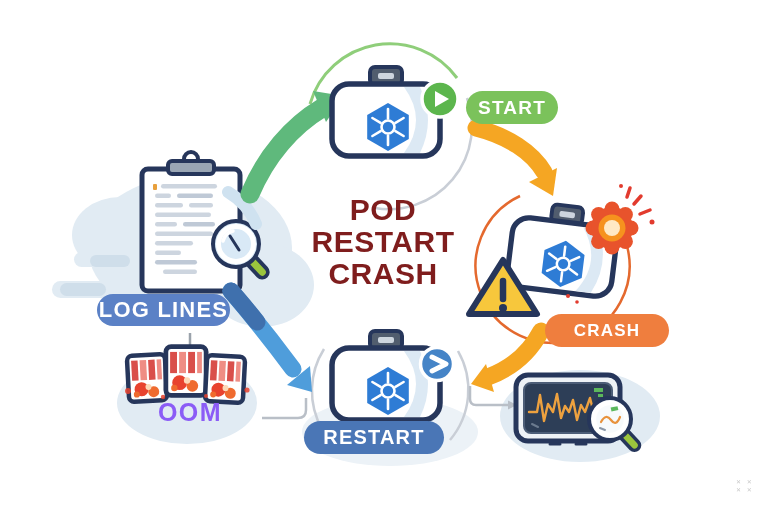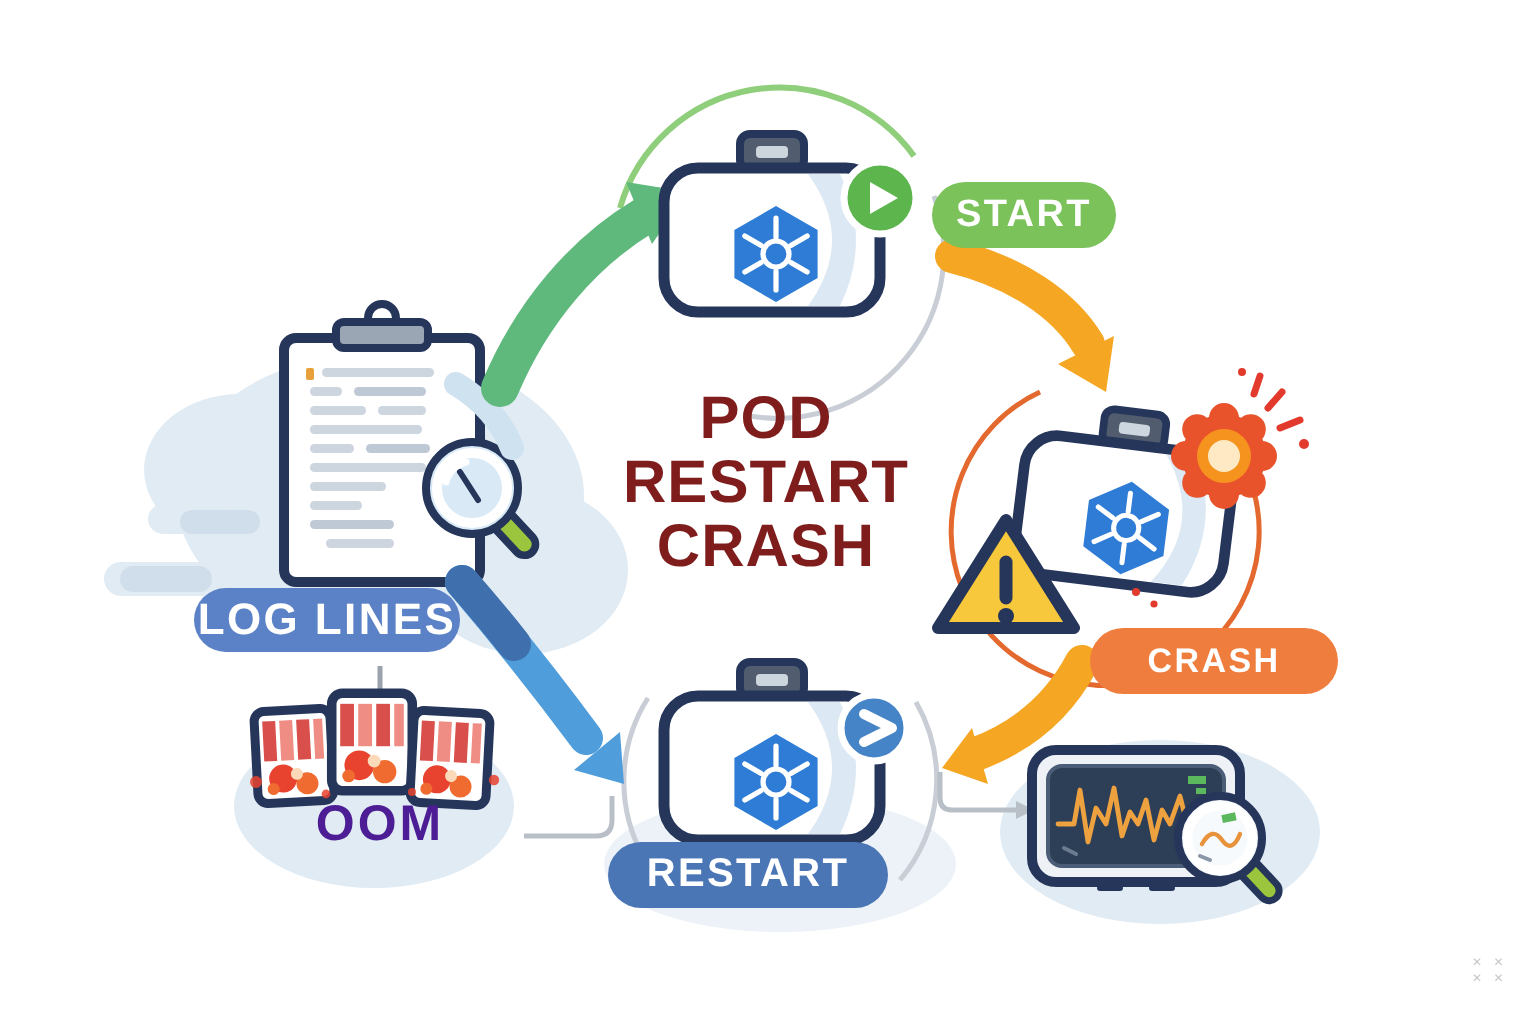--- a/index.html
+++ b/index.html
@@ -9,21 +9,21 @@
   .title{position:absolute;left:290px;top:194px;width:186px;text-align:center;
          color:#7f1d1d;font-weight:bold;font-size:30px;line-height:32px;letter-spacing:.5px;}
   .title span{display:block;}
   .badge{position:absolute;display:flex;align-items:center;justify-content:center;
          color:#ffffff;font-weight:bold;border-radius:999px;letter-spacing:1.2px;}
   .badge-start{left:466px;top:91px;width:92px;height:33px;font-size:19px;}
   .badge-crash{left:545px;top:314px;width:124px;height:33px;font-size:17px;}
   .badge-restart{left:304px;top:421px;width:140px;height:33px;font-size:20px;}
   .badge-loglines{left:97px;top:294px;width:133px;height:32px;font-size:22px;}
   .oom{position:absolute;left:148px;top:398px;width:84px;text-align:center;
-       color:#4c1d95;font-weight:bold;font-size:25px;letter-spacing:1.5px;}
+       color:#8b5cf6;font-weight:bold;font-size:25px;letter-spacing:1.5px;}
   .corner{position:absolute;left:736px;top:478px;font-size:6px;line-height:8px;
           color:#9a9a9a;opacity:.55;white-space:pre-line;letter-spacing:2px;}
 </style>
 </head>
 <body>
 
 <div class="stage">
 
 <svg width="768" height="512" viewBox="0 0 768 512">
   <defs>

